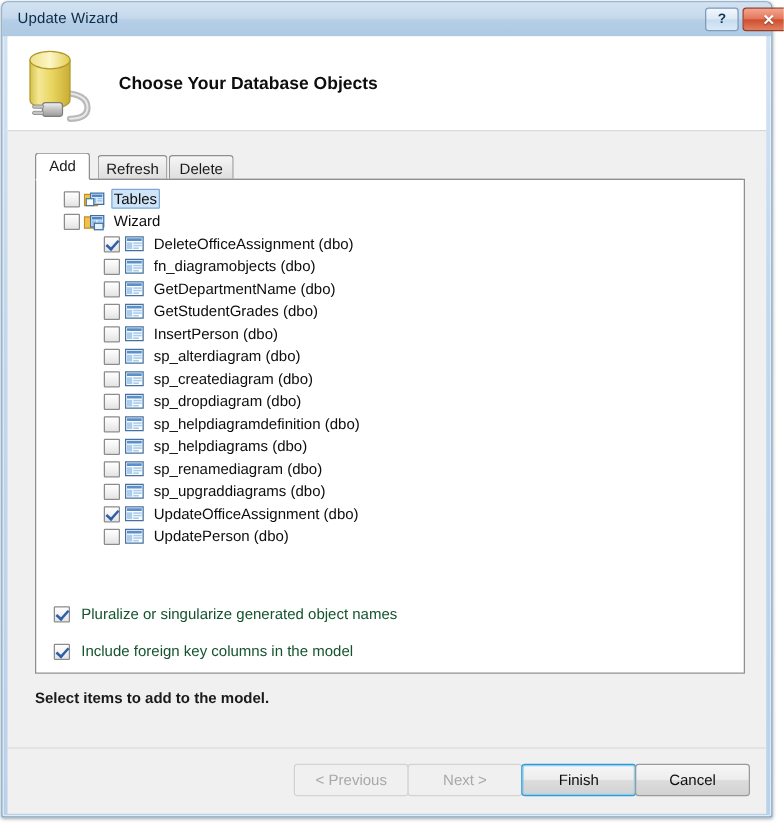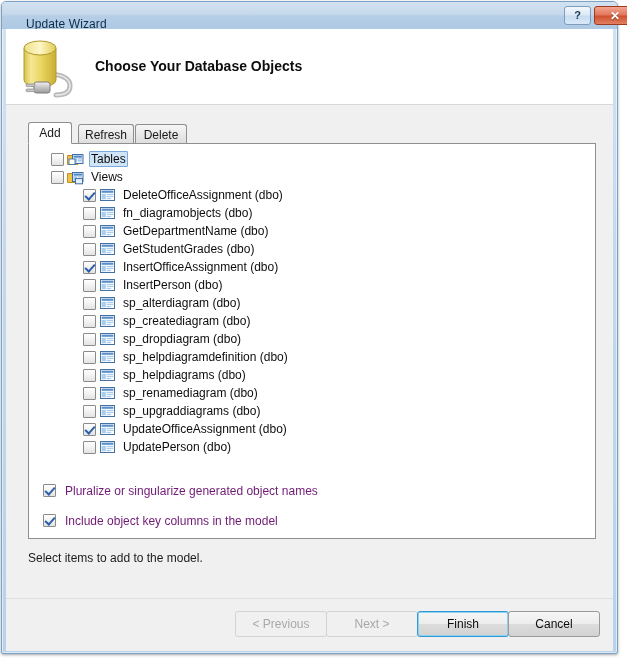--- a/index.html
+++ b/index.html
@@ -36,26 +36,25 @@
   
   .titlebar {
     position: absolute;
     left: 0; top: 0;
     width: 615px; height: 27px;
     background: linear-gradient(to bottom, #d2e2f1 0%, #c6d9ec 45%, #b6cee6 52%, #aec9e4 100%);
     border-radius: 4px 4px 0 0;
   }
   .titlebar-text {
     position: absolute;
-    left: 12px; top: 15px;
+    left: 12px; top: 5px;
     font-size: 12px;
     color: #0b2c49;
     letter-spacing: 0.1px;
     white-space: nowrap;
-    margin-left: 12px;
   }
   .tb-btn {
     position: absolute;
     top: 4px;
     height: 19px;
     border: 1px solid #7f9db9;
     border-radius: 3px;
     box-sizing: border-box;
     cursor: default;
     display: flex;
@@ -217,36 +216,37 @@
     border: 1px solid #7aa9d8;
     padding: 0 1px;
     border-radius: 1px;
     text-align: right;
   }
 
   
   .opt-row {
     position: absolute;
     display: flex;
-    align-items: flex-start;
-    font-size: 12px;
-    color: #701a75;
+    align-items: center;
+    font-size: 12px;
+    color: #14532d;
     left: 14px;
     white-space: nowrap;
     cursor: default;
   }
   .opt-row .cbx { margin-right: 9px; }
 
   
   .status-text {
     position: absolute;
     left: 22px; top: 446px;
     font-size: 12px;
     color: #1a1a1a;
     white-space: nowrap;
+    font-weight: bold;
   }
 
   
   .footer {
     position: absolute;
     left: 4px; top: 596px;
     width: 607px; height: 53px;
     background: #f0f0f0;
     border-top: 1px solid #dfdfdf;
     box-sizing: border-box;
@@ -357,21 +357,21 @@
               <div class="cbx"></div>
               <div class="ico"><svg width="17" height="15" viewBox="0 0 17 15">
                   <path d="M0.5 3.5 L5 3.5 L6.3 5 L11 5 L11 12.5 L0.5 12.5 Z" fill="#f2c14a" stroke="#c08f22" stroke-width="1"></path>
                   <rect x="5.5" y="2.5" width="10.5" height="9" fill="#e8f1fb" stroke="#3d6fa5" stroke-width="1"></rect>
                   <rect x="6.6" y="3.6" width="8.3" height="2" fill="#4f86c6"></rect>
                   <rect x="6.6" y="6.3" width="3.4" height="4.2" fill="#9cc2e8"></rect>
                   <rect x="11" y="6.3" width="3.9" height="1.2" fill="#9cc2e8"></rect>
                   <rect x="11" y="8.1" width="3.9" height="1.2" fill="#9cc2e8"></rect>
                   <rect x="8.5" y="8.6" width="7" height="5.2" fill="#e8f1fb" stroke="#3d6fa5" stroke-width="1"></rect>
                 </svg></div>
-              <span class="tree-label">Views</span>
+              <span class="tree-label">Wizard</span>
             </div>
             <div class="tree-row lvl1">
               <div class="cbx checked"></div>
               <div class="ico"><svg width="17" height="15" viewBox="0 0 17 15">
                   <rect x="1.5" y="1.5" width="14" height="11" fill="#ffffff" stroke="#44719f" stroke-width="1"></rect>
                   <rect x="2.6" y="2.6" width="11.8" height="2.2" fill="#5b8fc9"></rect>
                   <rect x="2.6" y="5.8" width="4.2" height="5.5" fill="#aacdec"></rect>
                   <rect x="7.6" y="5.8" width="6.8" height="1.3" fill="#aacdec"></rect>
                   <rect x="7.6" y="7.8" width="6.8" height="1.3" fill="#aacdec"></rect>
                   <rect x="7.6" y="9.9" width="4.5" height="1.3" fill="#aacdec"></rect>
@@ -406,32 +406,20 @@
               <div class="cbx"></div>
               <div class="ico"><svg width="17" height="15" viewBox="0 0 17 15">
                   <rect x="1.5" y="1.5" width="14" height="11" fill="#ffffff" stroke="#44719f" stroke-width="1"></rect>
                   <rect x="2.6" y="2.6" width="11.8" height="2.2" fill="#5b8fc9"></rect>
                   <rect x="2.6" y="5.8" width="4.2" height="5.5" fill="#aacdec"></rect>
                   <rect x="7.6" y="5.8" width="6.8" height="1.3" fill="#aacdec"></rect>
                   <rect x="7.6" y="7.8" width="6.8" height="1.3" fill="#aacdec"></rect>
                   <rect x="7.6" y="9.9" width="4.5" height="1.3" fill="#aacdec"></rect>
                 </svg></div>
               <span class="tree-label">GetStudentGrades (dbo)</span>
-            </div>
-            <div class="tree-row lvl1">
-              <div class="cbx checked"></div>
-              <div class="ico"><svg width="17" height="15" viewBox="0 0 17 15">
-                  <rect x="1.5" y="1.5" width="14" height="11" fill="#ffffff" stroke="#44719f" stroke-width="1"></rect>
-                  <rect x="2.6" y="2.6" width="11.8" height="2.2" fill="#5b8fc9"></rect>
-                  <rect x="2.6" y="5.8" width="4.2" height="5.5" fill="#aacdec"></rect>
-                  <rect x="7.6" y="5.8" width="6.8" height="1.3" fill="#aacdec"></rect>
-                  <rect x="7.6" y="7.8" width="6.8" height="1.3" fill="#aacdec"></rect>
-                  <rect x="7.6" y="9.9" width="4.5" height="1.3" fill="#aacdec"></rect>
-                </svg></div>
-              <span class="tree-label">InsertOfficeAssignment (dbo)</span>
             </div>
             <div class="tree-row lvl1">
               <div class="cbx"></div>
               <div class="ico"><svg width="17" height="15" viewBox="0 0 17 15">
                   <rect x="1.5" y="1.5" width="14" height="11" fill="#ffffff" stroke="#44719f" stroke-width="1"></rect>
                   <rect x="2.6" y="2.6" width="11.8" height="2.2" fill="#5b8fc9"></rect>
                   <rect x="2.6" y="5.8" width="4.2" height="5.5" fill="#aacdec"></rect>
                   <rect x="7.6" y="5.8" width="6.8" height="1.3" fill="#aacdec"></rect>
                   <rect x="7.6" y="7.8" width="6.8" height="1.3" fill="#aacdec"></rect>
                   <rect x="7.6" y="9.9" width="4.5" height="1.3" fill="#aacdec"></rect>
@@ -547,21 +535,21 @@
               <span class="tree-label">UpdatePerson (dbo)</span>
             </div>
           </div>
         <div id="options-host">
             <div class="opt-row" style="top: 340px;">
               <div class="cbx checked"></div>
               <span>Pluralize or singularize generated object names</span>
             </div>
             <div class="opt-row" style="top: 370px;">
               <div class="cbx checked"></div>
-              <span>Include object key columns in the model</span>
+              <span>Include foreign key columns in the model</span>
             </div>
           </div>
       </div>
 
       <div class="status-text">Select items to add to the model.</div>
     </div>
 
     <div class="footer" id="footer">
         <div class="btn disabled" style="left: 229px;">&lt; Previous</div>
         <div class="btn disabled" style="left: 320px;">Next &gt;</div>

